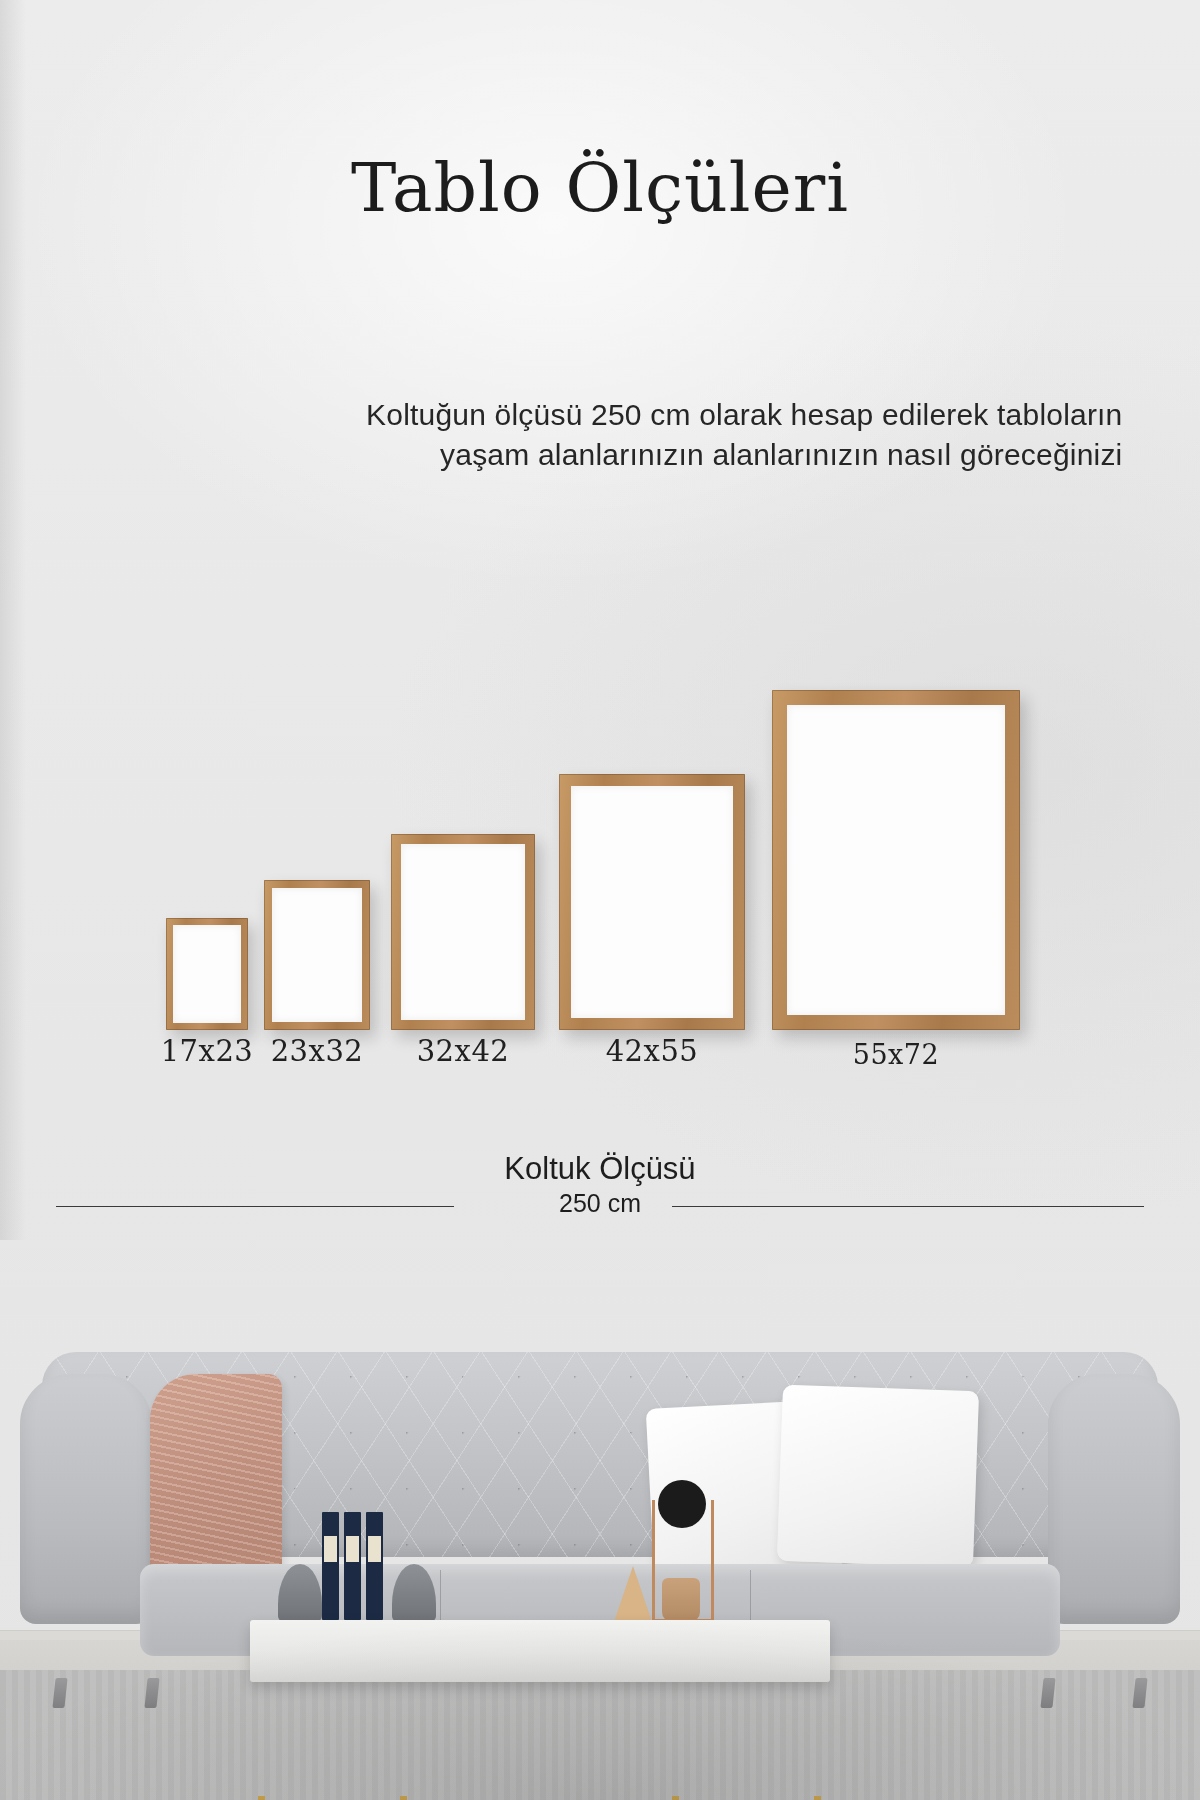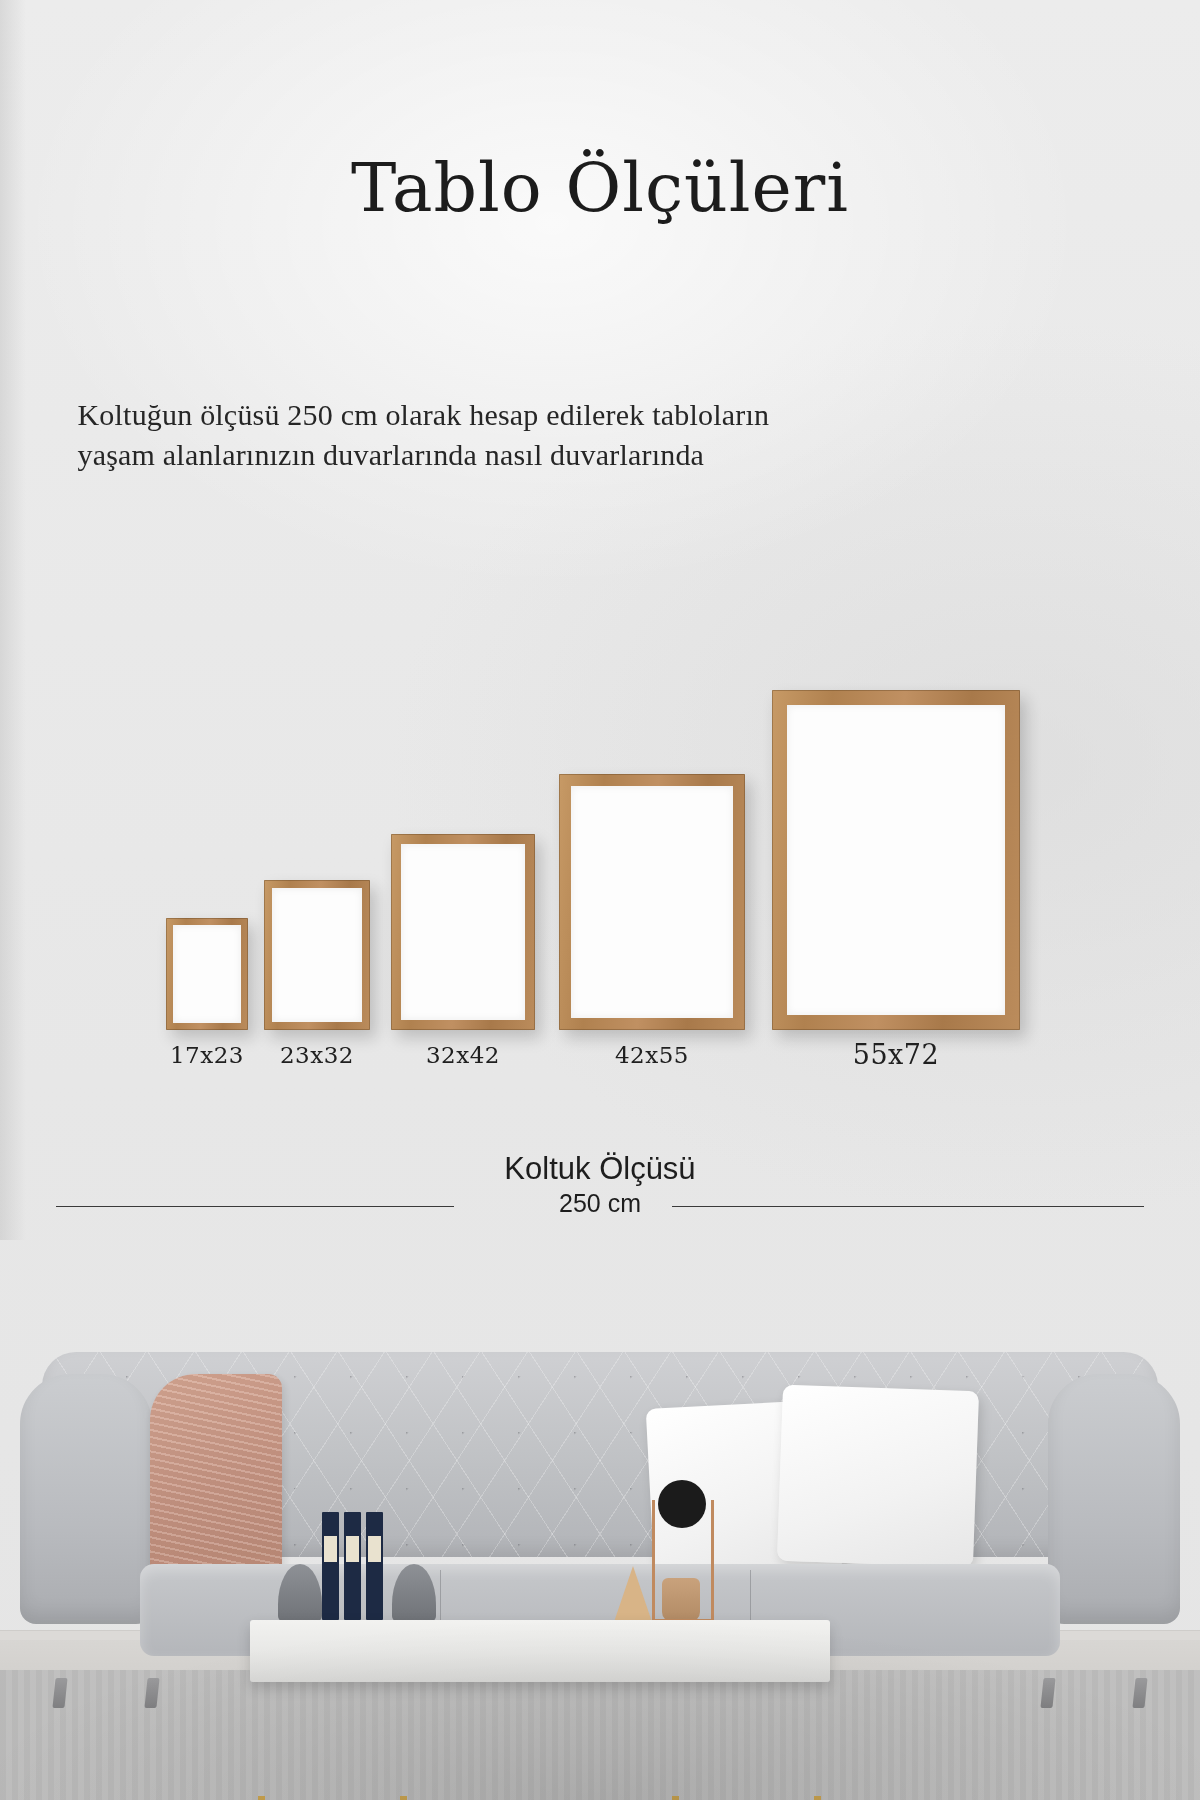--- a/index.html
+++ b/index.html
@@ -56,25 +56,25 @@
     font-family: "DejaVu Serif", serif;
   }
 
   
   .description {
     position: absolute;
     top: 395px;
     left: 50%;
     transform: translateX(-50%);
     width: 1045px;
-    text-align: left;
+    text-align: right;
     font-size: 30px;
     line-height: 1.32;
     color: #262626;
-    font-family: Liberation Serif, serif;
+    font-family: Liberation Sans, sans-serif;
     letter-spacing: 0.2px;
   }
   .description .line { display: block; white-space: nowrap; }
 
   
   .frames {
     position: absolute;
     left: 0;
     bottom: 0;
     width: 100%;
@@ -97,21 +97,21 @@
   .frame .inner-shadow {
     position: absolute;
     inset: 0;
     box-shadow: inset 0 0 0 1px rgba(90,60,30,0.35);
     pointer-events: none;
   }
 
   .frame-label {
     position: absolute;
     text-align: center;
-    font-size: 23px;
+    font-size: 29px;
     color: #202020;
     font-family: "DejaVu Serif", serif;
     letter-spacing: 0.5px;
     white-space: nowrap;
   }
 
   
   .measure {
     position: absolute;
     left: 0;
@@ -307,21 +307,21 @@
 
 <div class="poster">
 
   <div class="wall-light"></div>
   <div class="wall-edge-left"></div>
 
   <div class="title">Tablo Ölçüleri</div>
 
   <div class="description">
     <span class="line">Koltuğun ölçüsü 250 cm olarak hesap edilerek tabloların</span>
-    <span class="line">yaşam alanlarınızın duvarlarında nasıl duvarlarında</span>
+    <span class="line">yaşam alanlarınızın alanlarınızın nasıl göreceğinizi</span>
   </div>
 
   <div class="frames" style="top:680px; height:400px;">
 
     <div class="frame" style="left:166px; bottom:50px; width:82px; height:112px; padding:7px;">
       <div class="mat" style="inset:7px;"></div>
       <div class="inner-shadow"></div>
     </div>
     <div class="frame-label" style="left:146px; bottom:12px; width:122px;">17x23</div>
 

